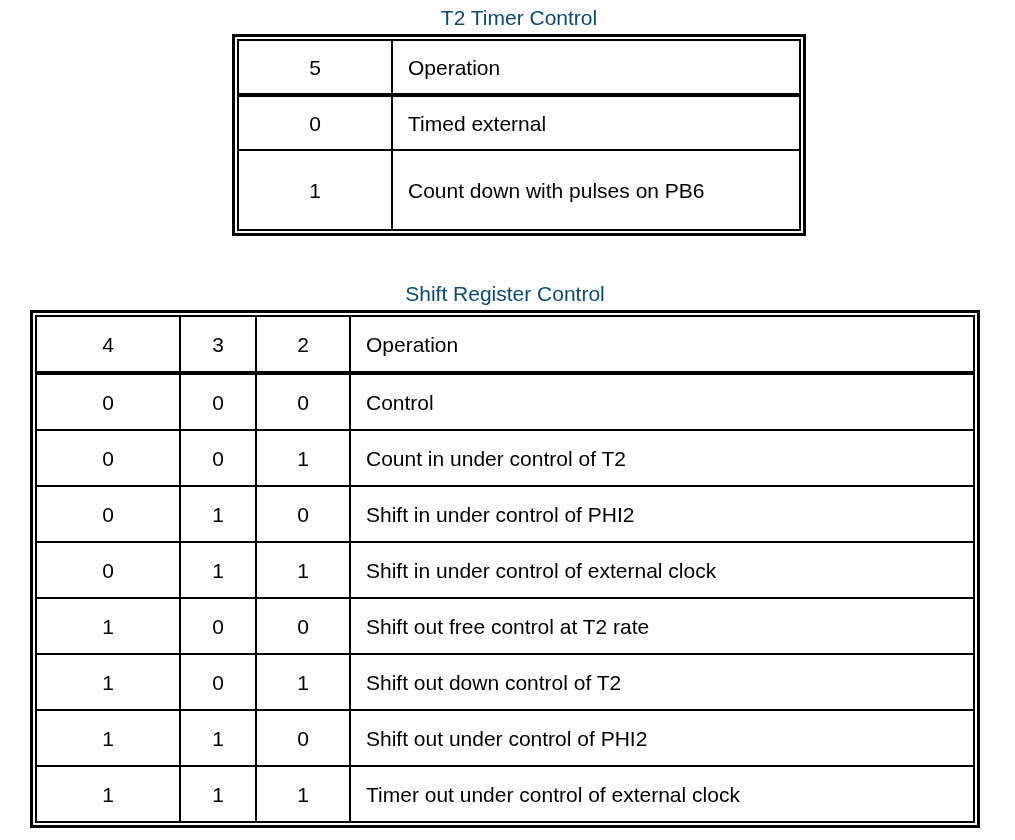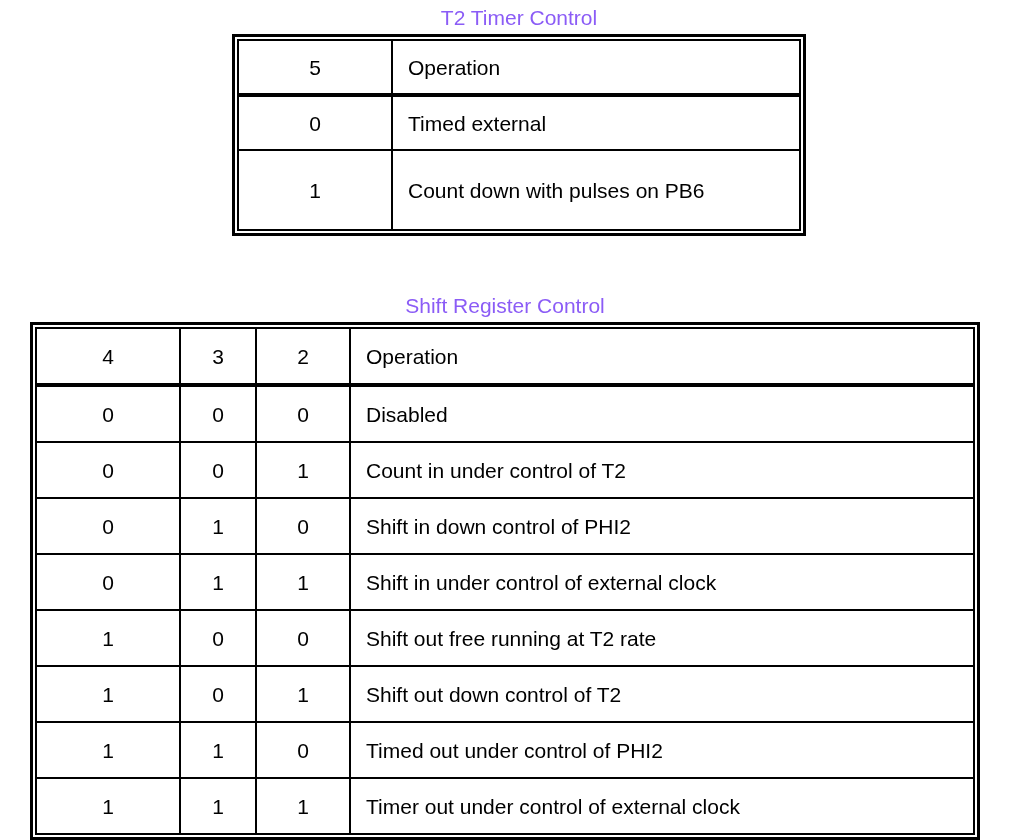--- a/index.html
+++ b/index.html
@@ -17,21 +17,21 @@
   }
 
   .table-block {
     position: absolute;
   }
 
   .table-title {
     text-align: center;
     font-size: 21px;
     line-height: 24px;
-    color: #8b5cf6;
+    color: #0c4a6e;
     white-space: nowrap;
   }
 
   
   .frame {
     border: 3px solid #000000;
     background: #ffffff;
     padding: 2px;
     box-sizing: border-box;
   }
@@ -89,21 +89,20 @@
   #t2-table tr.tall td { height: 76px; }
 
   
   #sr-block {
     left: 30px;
     top: 282px;
     width: 950px;
   }
   #sr-block .table-title {
     margin-bottom: 4px;
-    margin-top: 12px;
   }
   #sr-table td {
     height: 52px;
   }
   #sr-table td.c1 { width: 140px; }
   #sr-table td.c2 { width: 72px; }
   #sr-table td.c3 { width: 90px; }
 </style>
 </head>
 <body>
@@ -143,63 +142,63 @@
           <td class="bitcell c1">4</td>
           <td class="bitcell c2">3</td>
           <td class="bitcell c3">2</td>
           <td class="opcell">Operation</td>
         </tr>
 
         <tr>
           <td class="bitcell c1">0</td>
           <td class="bitcell c2">0</td>
           <td class="bitcell c3">0</td>
-          <td class="opcell">Disabled</td>
+          <td class="opcell">Control</td>
         </tr>
 
         <tr>
           <td class="bitcell c1">0</td>
           <td class="bitcell c2">0</td>
           <td class="bitcell c3">1</td>
           <td class="opcell">Count in under control of T2</td>
         </tr>
 
         <tr>
           <td class="bitcell c1">0</td>
           <td class="bitcell c2">1</td>
           <td class="bitcell c3">0</td>
-          <td class="opcell">Shift in down control of PHI2</td>
+          <td class="opcell">Shift in under control of PHI2</td>
         </tr>
 
         <tr>
           <td class="bitcell c1">0</td>
           <td class="bitcell c2">1</td>
           <td class="bitcell c3">1</td>
           <td class="opcell">Shift in under control of external clock</td>
         </tr>
 
         <tr>
           <td class="bitcell c1">1</td>
           <td class="bitcell c2">0</td>
           <td class="bitcell c3">0</td>
-          <td class="opcell">Shift out free running at T2 rate</td>
+          <td class="opcell">Shift out free control at T2 rate</td>
         </tr>
 
         <tr>
           <td class="bitcell c1">1</td>
           <td class="bitcell c2">0</td>
           <td class="bitcell c3">1</td>
           <td class="opcell">Shift out down control of T2</td>
         </tr>
 
         <tr>
           <td class="bitcell c1">1</td>
           <td class="bitcell c2">1</td>
           <td class="bitcell c3">0</td>
-          <td class="opcell">Timed out under control of PHI2</td>
+          <td class="opcell">Shift out under control of PHI2</td>
         </tr>
 
         <tr>
           <td class="bitcell c1">1</td>
           <td class="bitcell c2">1</td>
           <td class="bitcell c3">1</td>
           <td class="opcell">Timer out under control of external clock</td>
         </tr>
       </tbody>
     </table>

